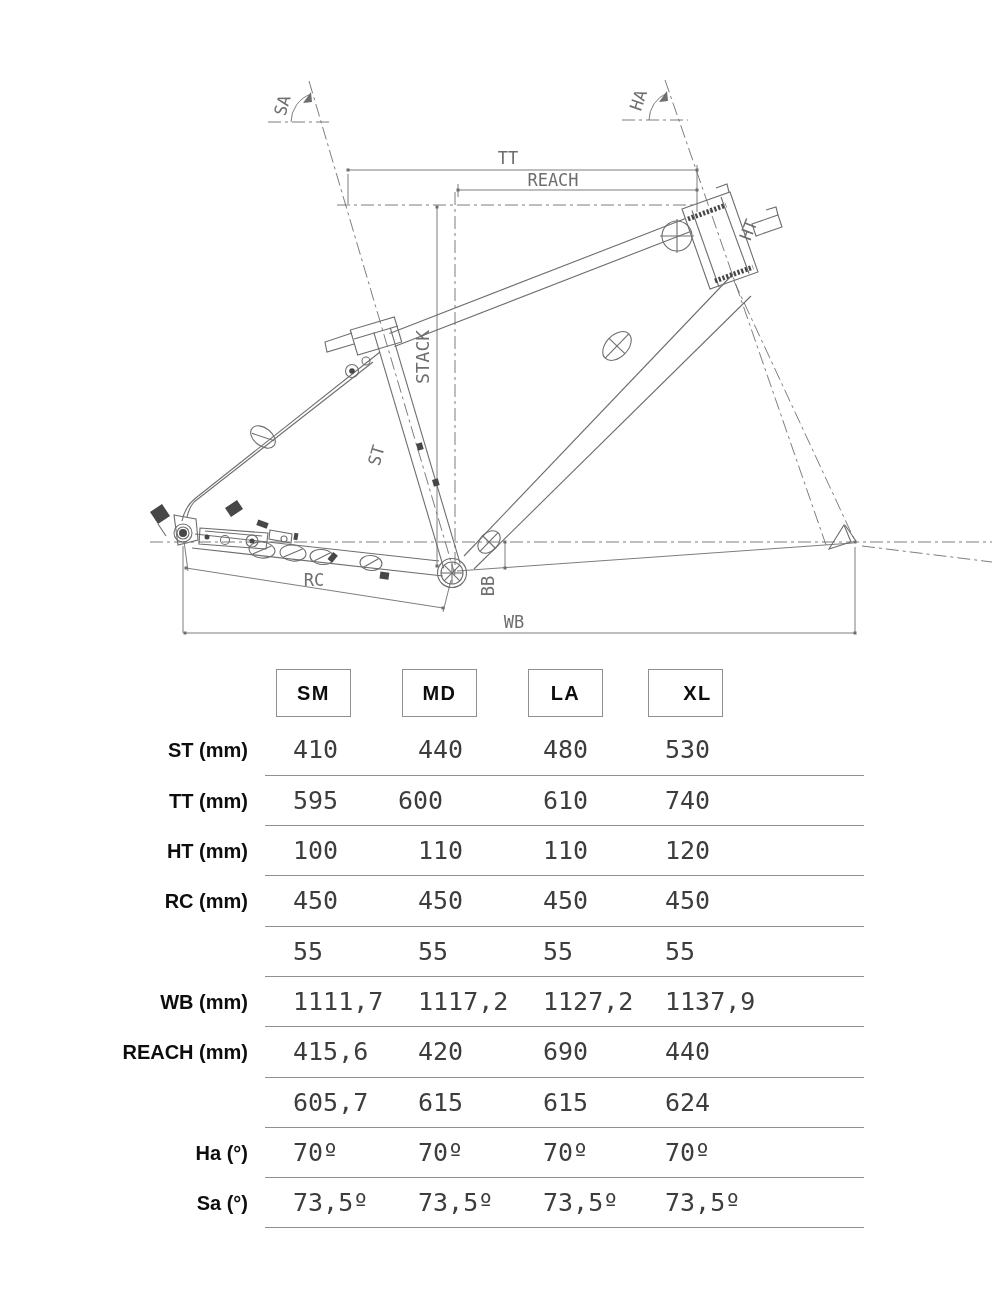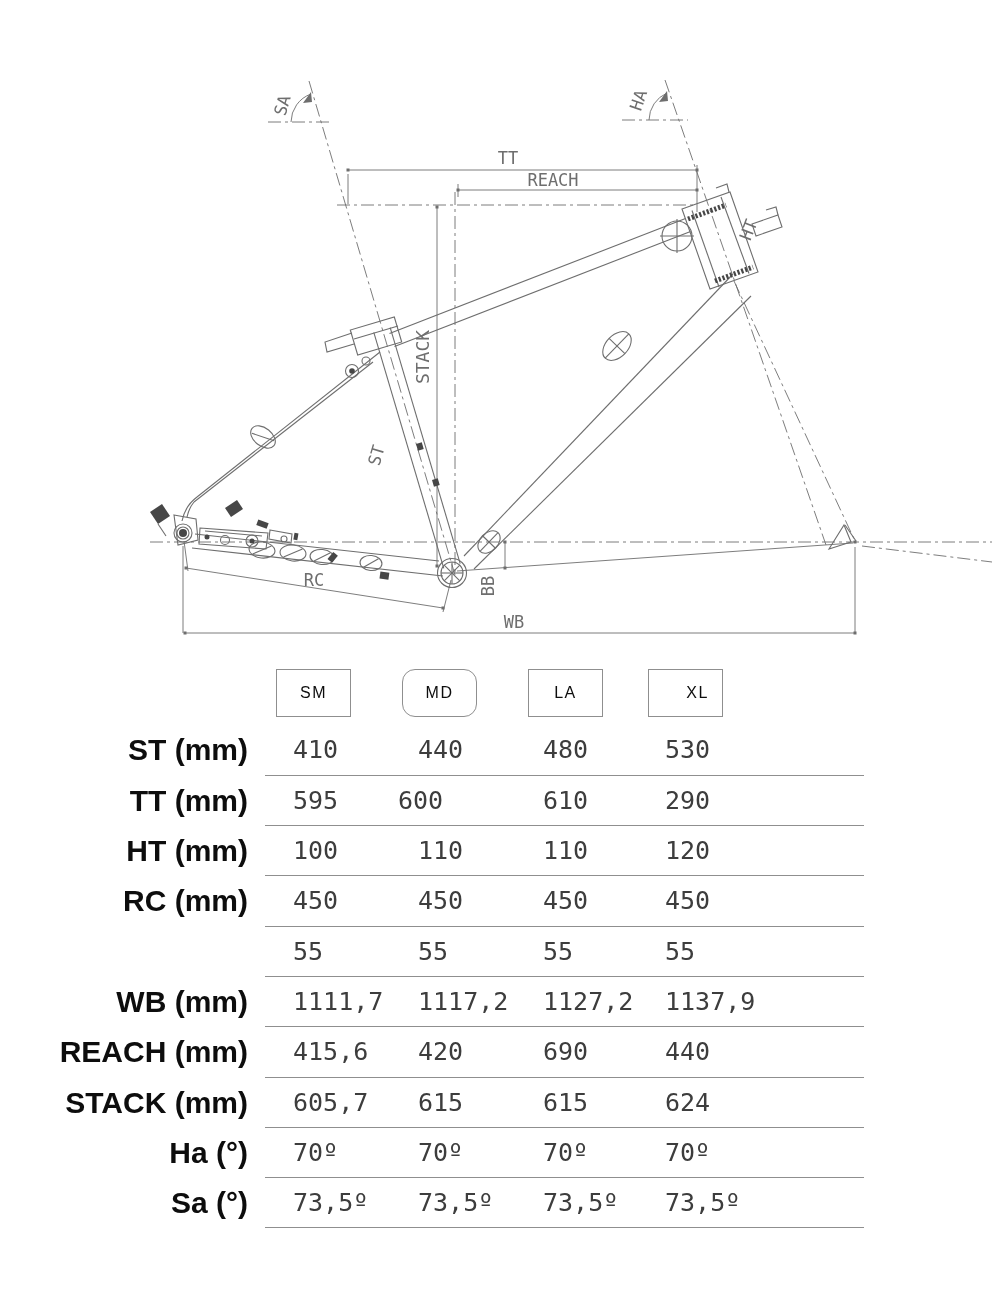--- a/index.html
+++ b/index.html
@@ -14,27 +14,27 @@
   .fr{stroke:var(--drawing_line,#6e6e6e);stroke-width:1.1;fill:none;}
   .sq{fill:var(--drawing_line,#6e6e6e);stroke:none;}
   .dk{fill:var(--drawing_dark,#474747);stroke:none;}
   .hatch{stroke:var(--drawing_dark,#474747);stroke-width:5;stroke-dasharray:2.2 1.8;fill:none;}
   .cad-label{font-family:"DejaVu Sans Mono",monospace;font-size:17px;fill:var(--drawing_line,#6e6e6e);}
   .cad-label.big{font-size:18px;}
   
   .size-box{
     position:absolute;top:669px;width:75px;height:48px;border:1px solid var(--table_rule,#8f8f8f);
     box-sizing:border-box;display:flex;align-items:center;justify-content:center;
-    font-weight:normal;font-size:16px;letter-spacing:1.5px;color:var(--label_text,#0d0d0d);
+    font-weight:bold;font-size:20px;letter-spacing:1.5px;color:var(--label_text,#0d0d0d);
   }
   .g-row{position:absolute;left:0;width:1000px;height:50.33px;}
   .g-row .rule{position:absolute;left:265px;width:599px;bottom:0;height:0;
     border-bottom:1px solid var(--table_rule,#8f8f8f);}
   .row-label{position:absolute;left:0;width:248px;text-align:right;font-weight:bold;
-    font-size:30px;color:var(--label_text,#0d0d0d);line-height:50.33px;white-space:nowrap;}
+    font-size:20px;color:var(--label_text,#0d0d0d);line-height:50.33px;white-space:nowrap;}
   .cell-value{position:absolute;font-family:"DejaVu Sans Mono",monospace;font-size:25px;
     color:var(--value_text,#3d3d3d);line-height:50.33px;white-space:nowrap;}
 </style>
 </head>
 <body>
 
 <svg id="frame-svg" width="1000" height="655" viewBox="0 0 1000 655">
 
   <g class="cl">
     <line x1="268" y1="122" x2="332" y2="122"></line>
@@ -201,39 +201,39 @@
     <text class="cad-label" text-anchor="middle" transform="translate(754,232) rotate(-69)">HT</text>
     <text class="cad-label" text-anchor="middle" x="314" y="586">RC</text>
     <text class="cad-label" text-anchor="middle" transform="translate(494,586) rotate(-90)">BB</text>
     <text class="cad-label" text-anchor="middle" x="514" y="628">WB</text>
   </g>
 </svg>
 
 <div>
   <div id="size-header-row">
       <div class="size-box" style="left: 276px;">SM</div>
-      <div class="size-box" style="left: 402px; border-radius: 13px;">MD</div>
+      <div class="size-box" style="left: 402px;">MD</div>
       <div class="size-box" style="left: 528px;">LA</div>
       <div class="size-box" style="left: 648px; padding-left: 24px;">XL</div>
     </div>
   <div id="geometry-table-rows">
       <div class="g-row" style="top: 725.2px;">
         <span class="row-label">ST (mm)</span>
         <span class="cell-value" style="left: 293px;">410</span>
         <span class="cell-value" style="left: 418px;">440</span>
         <span class="cell-value" style="left: 543px;">480</span>
         <span class="cell-value" style="left: 665px;">530</span>
         <div class="rule"></div>
       </div>
       <div class="g-row" style="top: 775.53px;">
         <span class="row-label">TT (mm)</span>
         <span class="cell-value" style="left: 293px;">595</span>
         <span class="cell-value" style="left: 398px;">600</span>
         <span class="cell-value" style="left: 543px; text-align: center;">610</span>
-        <span class="cell-value" style="left: 665px;">290</span>
+        <span class="cell-value" style="left: 665px;">740</span>
         <div class="rule"></div>
       </div>
       <div class="g-row" style="top: 825.86px;">
         <span class="row-label">HT (mm)</span>
         <span class="cell-value" style="left: 293px;">100</span>
         <span class="cell-value" style="left: 418px;">110</span>
         <span class="cell-value" style="left: 543px;">110</span>
         <span class="cell-value" style="left: 665px;">120</span>
         <div class="rule"></div>
       </div>
@@ -262,21 +262,20 @@
       </div>
       <div class="g-row" style="top: 1027.18px;">
         <span class="row-label">REACH (mm)</span>
         <span class="cell-value" style="left: 293px;">415,6</span>
         <span class="cell-value" style="left: 418px;">420</span>
         <span class="cell-value" style="left: 543px;">690</span>
         <span class="cell-value" style="left: 665px;">440</span>
         <div class="rule"></div>
       </div>
       <div class="g-row" style="top: 1077.51px;">
-        <span class="row-label">STACK (mm)</span>
         <span class="cell-value" style="left: 293px; text-align: center;">605,7</span>
         <span class="cell-value" style="left: 418px;">615</span>
         <span class="cell-value" style="left: 543px;">615</span>
         <span class="cell-value" style="left: 665px;">624</span>
         <div class="rule"></div>
       </div>
       <div class="g-row" style="top: 1127.84px;">
         <span class="row-label">Ha (°)</span>
         <span class="cell-value" style="left: 293px;">70º</span>
         <span class="cell-value" style="left: 418px;">70º</span>

